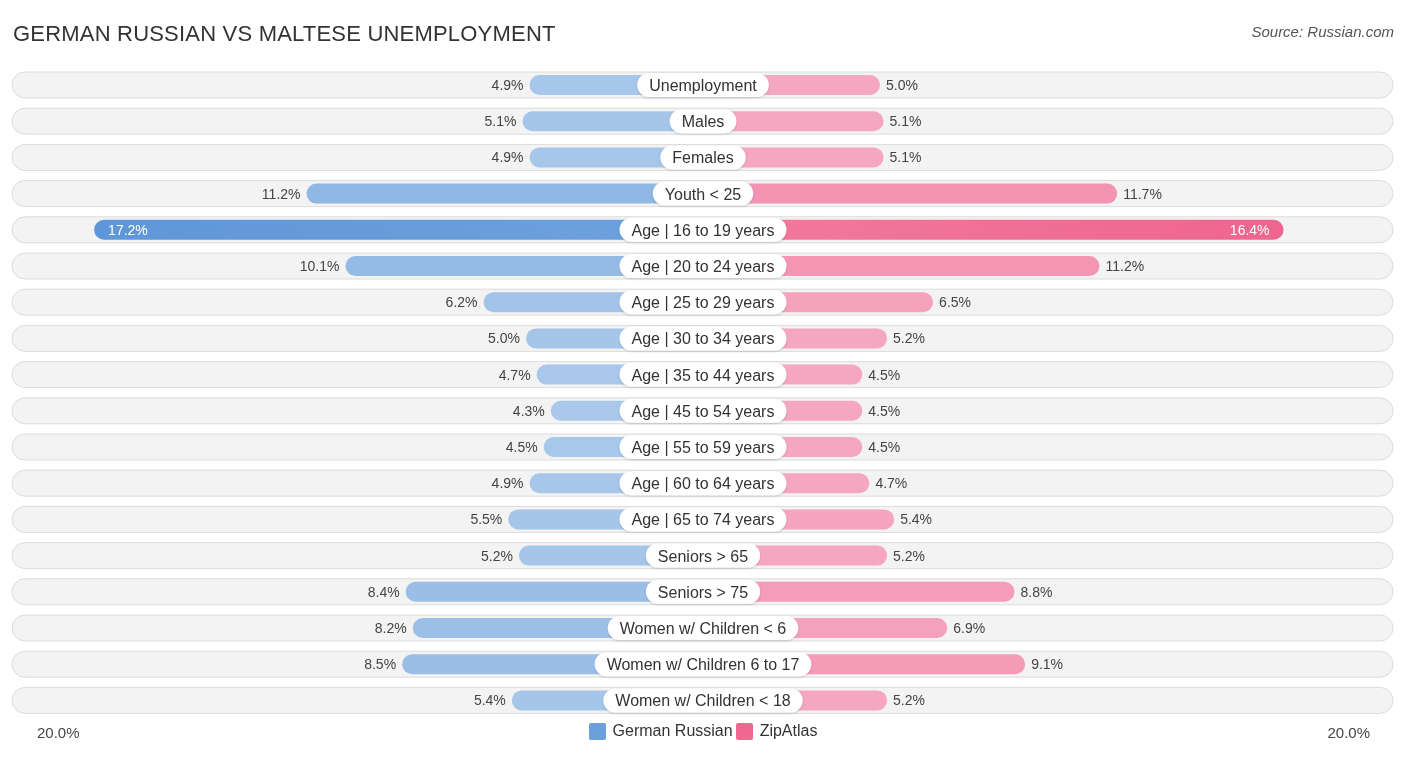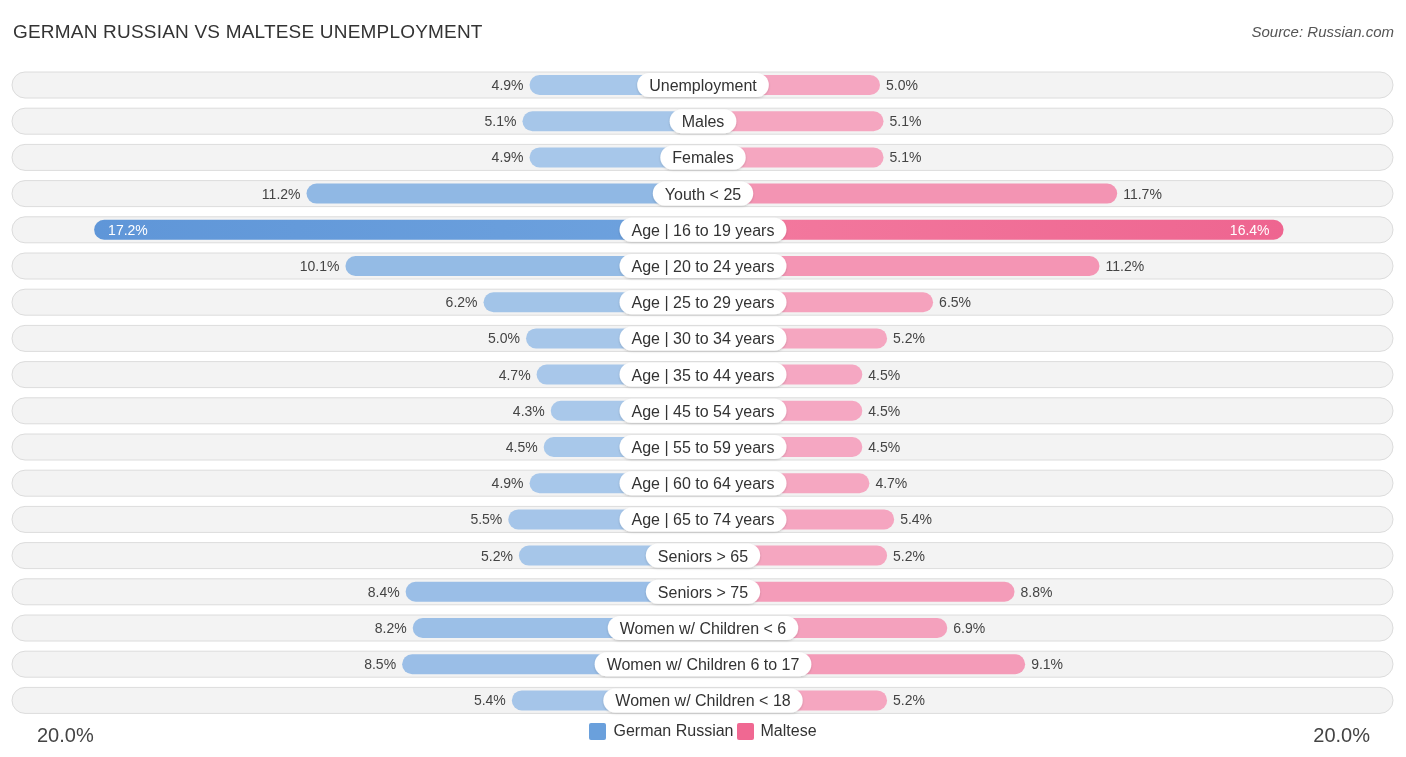--- a/index.html
+++ b/index.html
@@ -1,26 +1,26 @@
 <!DOCTYPE html>
 <html><head>
 <meta charset="utf-8">
 <style>
   html, body { margin: 0; padding: 0; background: #ffffff; }
   body { width: 1406px; height: 757px; position: relative; overflow: hidden;
          font-family: "Liberation Sans", "DejaVu Sans", sans-serif; color: #333; }
-  .title { position: absolute; left: 13px; top: 21px; font-size: 19px; color: #333; letter-spacing: 0.2px; }
+  .title { position: absolute; left: 13px; top: 21px; font-size: 22px; color: #333; letter-spacing: 0.2px; }
   .source { position: absolute; right: 12px; top: 23px; font-size: 15px; font-style: italic; color: #555; }
   #chart { position: absolute; left: 0; top: 0; }
   .row-bg { fill: #f3f3f3; stroke: #dcdcdc; stroke-width: 1; }
   .val { font-size: 14px; fill: #444; font-family: "Liberation Sans", sans-serif; }
   .val-in { fill: #ffffff; }
   .cat-pill { fill: #ffffff; }
   .cat-text { font-size: 16px; fill: #333; font-family: "Liberation Sans", sans-serif; }
-  .axis-label { position: absolute; top: 724px; font-size: 20px; color: #444; }
+  .axis-label { position: absolute; top: 724px; font-size: 15px; color: #444; }
   .legend { position: absolute; top: 722px; left: 0; width: 1406px; display: flex; justify-content: center; gap: 3px; font-size: 16px; color: #333; }
   .legend-item { display: flex; align-items: center; gap: 7px; }
   .swatch { width: 17px; height: 17px; border-radius: 2px; display: inline-block; }
 </style>
 </head>
 <body>
 
 <div class="title">GERMAN RUSSIAN VS MALTESE UNEMPLOYMENT</div>
 <div class="source">Source: Russian.com</div>
 
@@ -209,15 +209,15 @@
 <div class="axis-label" style="left:37px;">20.0%</div>
 <div class="axis-label" style="right:36px;">20.0%</div>
 
 <div class="legend">
   <div class="legend-item">
     <span class="swatch" id="sw0" style="background: rgb(106, 160, 220);"></span>
     <span>German Russian</span>
   </div>
   <div class="legend-item">
     <span class="swatch" id="sw1" style="background: rgb(240, 104, 146);"></span>
-    <span>Maltese</span>
+    <span>ZipAtlas</span>
   </div>
 </div>
 
 </body></html>

